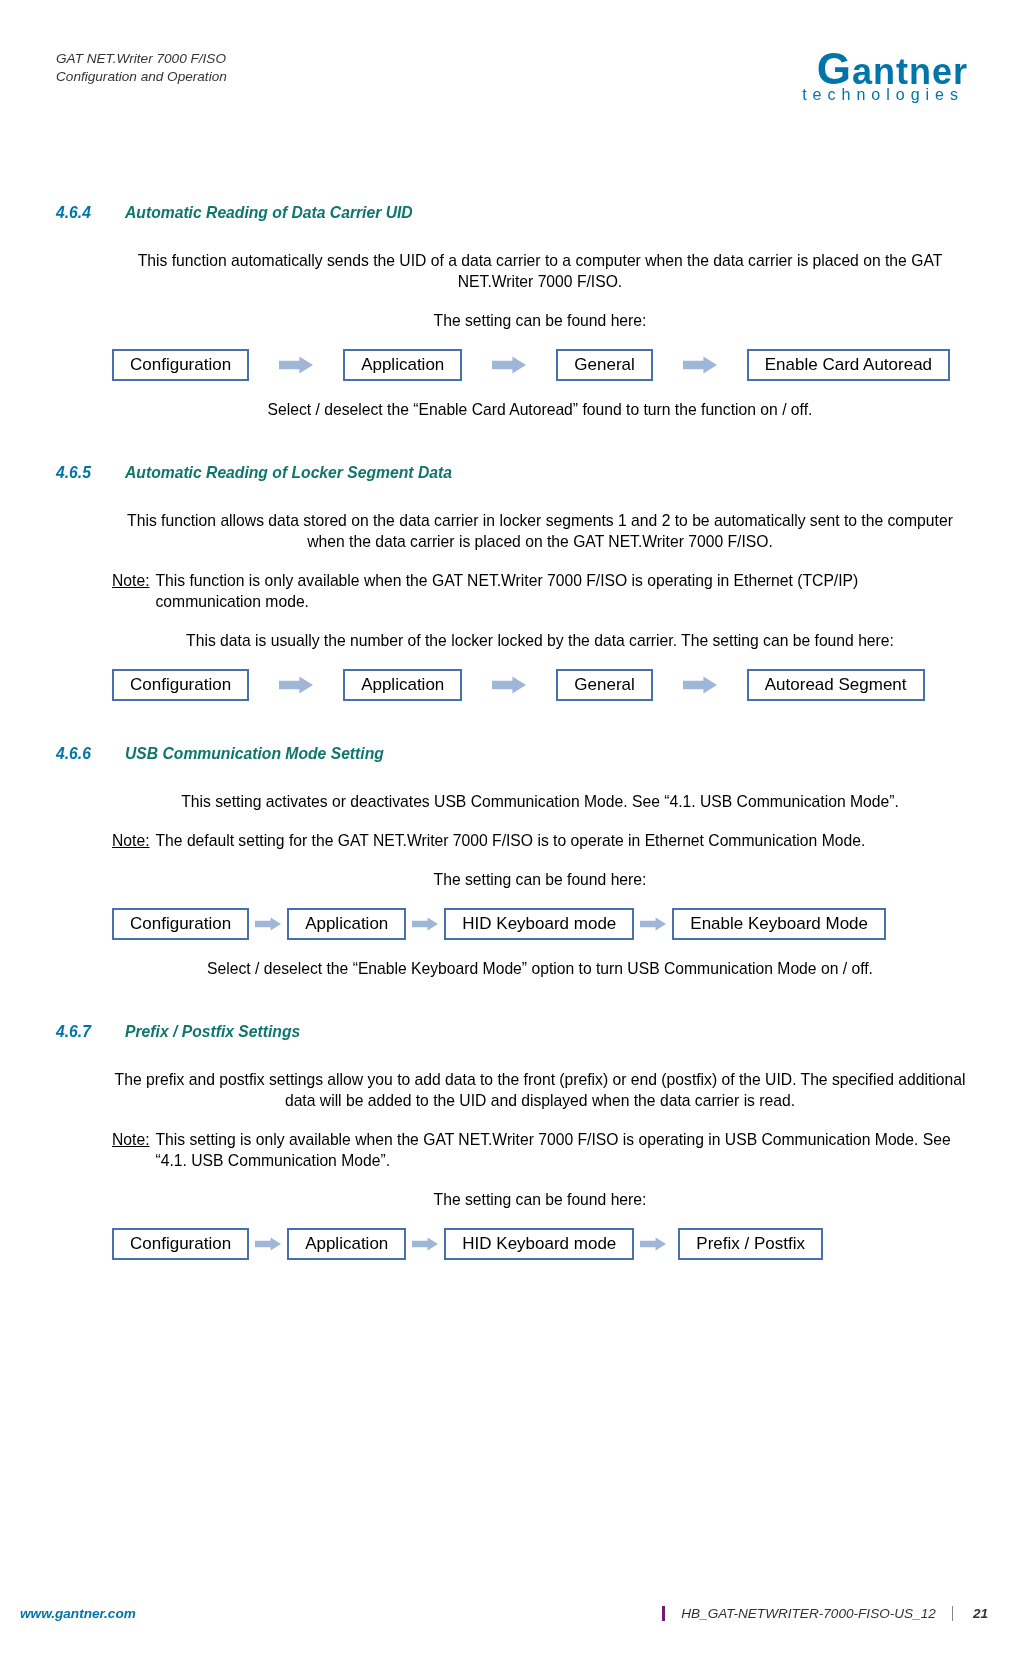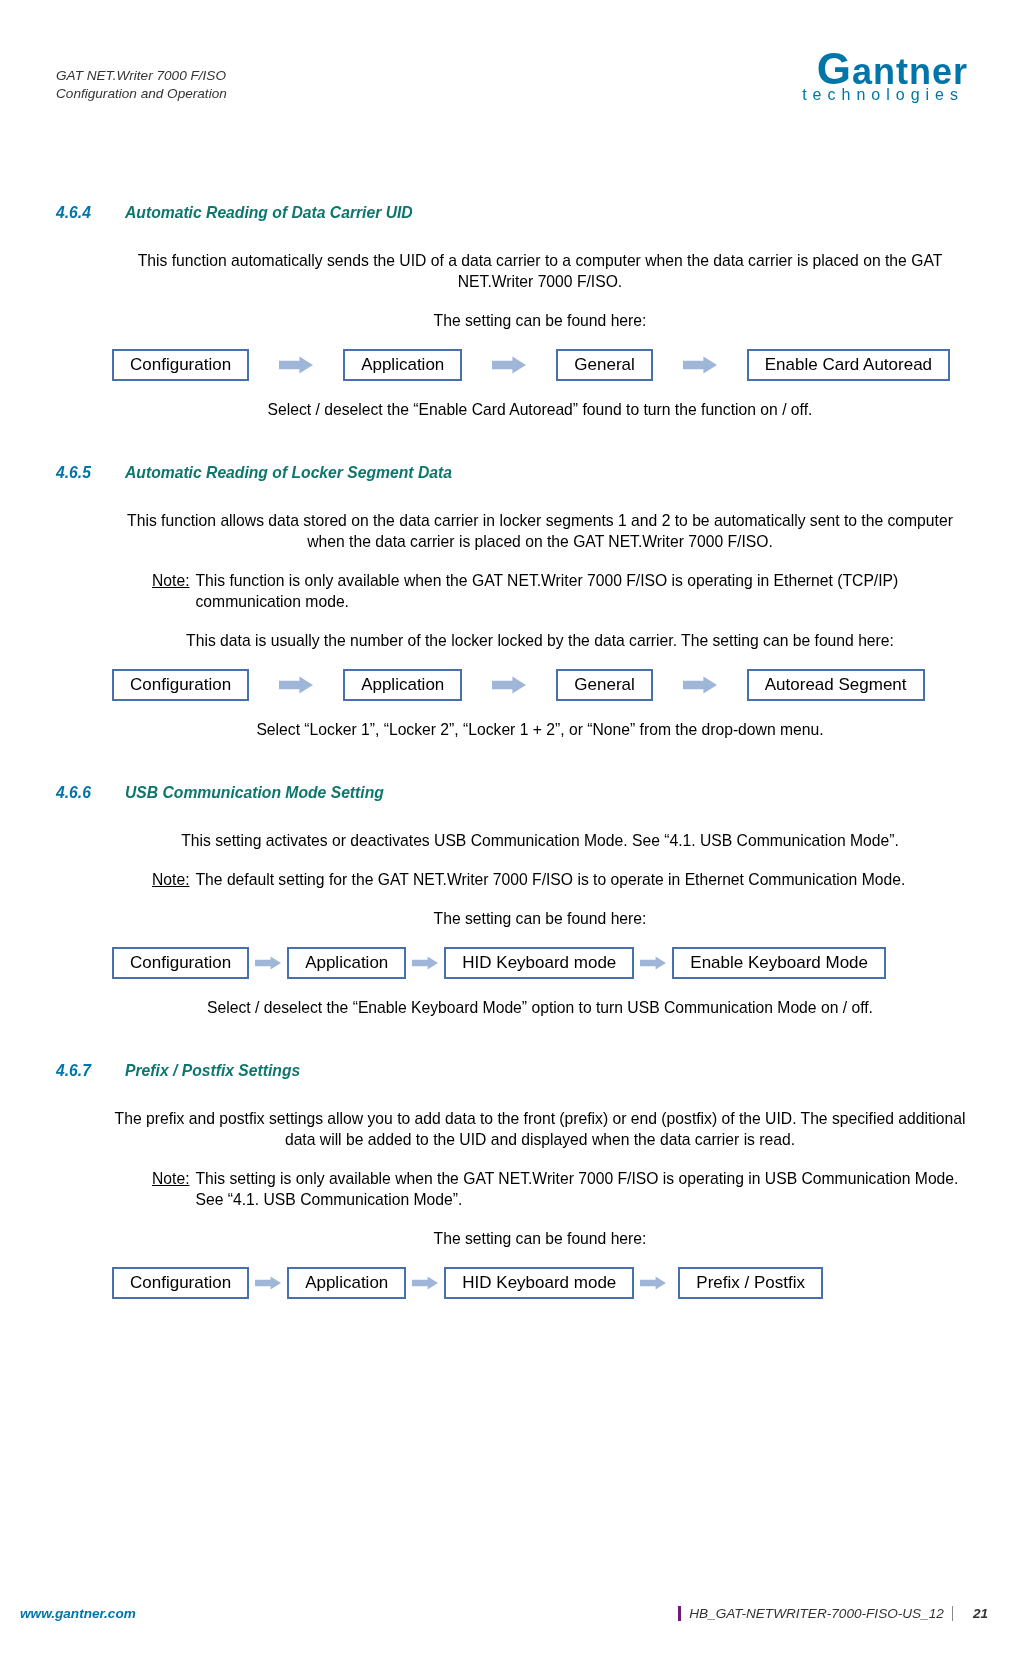--- a/index.html
+++ b/index.html
@@ -1,39 +1,39 @@
 <!DOCTYPE html>
 <html><head>
 <meta charset="utf-8">
 <style>
 html,body{margin:0;padding:0;background:#fff;font-family:Arial,Helvetica,sans-serif;color:#000;}
 .page{width:1024px;height:1665px;position:relative;box-sizing:border-box;padding:50px 56px 0 56px;}
-.header{display:flex;justify-content:space-between;align-items:flex-end;}
+.header{display:flex;justify-content:space-between;align-items:flex-start;}
 .header-left{font-size:13.6px;font-style:italic;color:#333;line-height:1.35;}
 .logo{width:260px;text-align:right;}
 .logo-brand{font-size:44px;font-weight:700;color:#0075A9;letter-spacing:1px;line-height:0.85;}
 .logo-brand .low{font-size:36px;}
 .logo-sub{font-size:16px;color:#0075A9;letter-spacing:6px;margin-top:-2px;padding-right:4px;}
 .section-heading{margin:0 0 14px 0;font-size:15.7px;color:#0f766e;font-weight:700;font-style:italic;}
 .content{padding-left:56px;}
 .body-text{font-size:15.7px;line-height:1.34;margin:0 0 18px 0;text-align:center;}
 .note{display:flex;margin:0 0 18px 0;font-size:15.7px;line-height:1.34;}
-.note .note-label{text-decoration:underline;padding-right:6px;white-space:nowrap;margin-left:40px;}
+.note .note-label{text-decoration:underline;padding-right:6px;white-space:nowrap;}
 .nav-row{display:flex;align-items:center;gap:10px;margin:0 0 18px 0;white-space:nowrap;flex-wrap:nowrap;}
 .nav-box{border:2px solid #4870AE;padding:4px 16px;font-size:17px;white-space:nowrap;}
 .nav-arrow{width:34px;height:20px;flex:0 0 auto;}
 .nav-arrow svg{width:100%;height:100%;display:block;}
 .nav-spacer{flex:0 1 10px;}
 .nav-row.compact .nav-spacer{flex:0 1 0px;}
 .nav-row.compact{gap:6px;}
 .nav-row.compact .nav-arrow{width:26px;}
 .footer{position:absolute;bottom:44px;left:20px;right:36px;display:flex;justify-content:space-between;align-items:center;font-size:13.6px;}
 .footer-left{color:#0075A9;font-style:italic;font-weight:700;}
 .footer-right{display:flex;align-items:center;color:#333;font-style:italic;}
-.footer-doc{padding:0 8px;border-left:3px solid #701a75;border-right:1px solid #888;}
+.footer-doc{padding:0 16px;border-left:3px solid #701a75;border-right:1px solid #888;}
 .footer-page{padding-left:20px;font-weight:700;}
 .section-block{margin-top:44px;}
 .section-block.first{margin-top:100px;}
 .heading-row{display:flex;gap:29px;margin-bottom:14px;}
 .heading-num{font-size:15.7px;color:#0075A9;font-weight:700;font-style:italic;min-width:40px;}
 </style>
 </head>
 <body>
 
 <div class="page">
@@ -120,21 +120,20 @@
         <div class="nav-box">General</div>
         <div class="nav-spacer"></div>
         <div class="nav-arrow">
             <svg viewBox="0 0 40 20">
               <polygon points="0,5 24,5 24,0 40,10 24,20 24,15 0,15" fill="#9FB6D9"></polygon>
             </svg>
           </div>
         <div class="nav-spacer"></div>
         <div class="nav-box">Autoread Segment</div>
       </div>
-      <p class="body-text">Select “Locker 1”, “Locker 2”, “Locker 1 + 2”, or “None” from the drop-down menu.</p>
     </div>
   </div>
 
   <div class="section-block">
     <div class="heading-row">
       <div class="heading-num">4.6.6</div>
       <div class="section-heading">USB Communication Mode Setting</div>
     </div>
     <div class="content">
       <p class="body-text">This setting activates or deactivates USB Communication Mode. See “4.1. USB Communication Mode”.</p>

